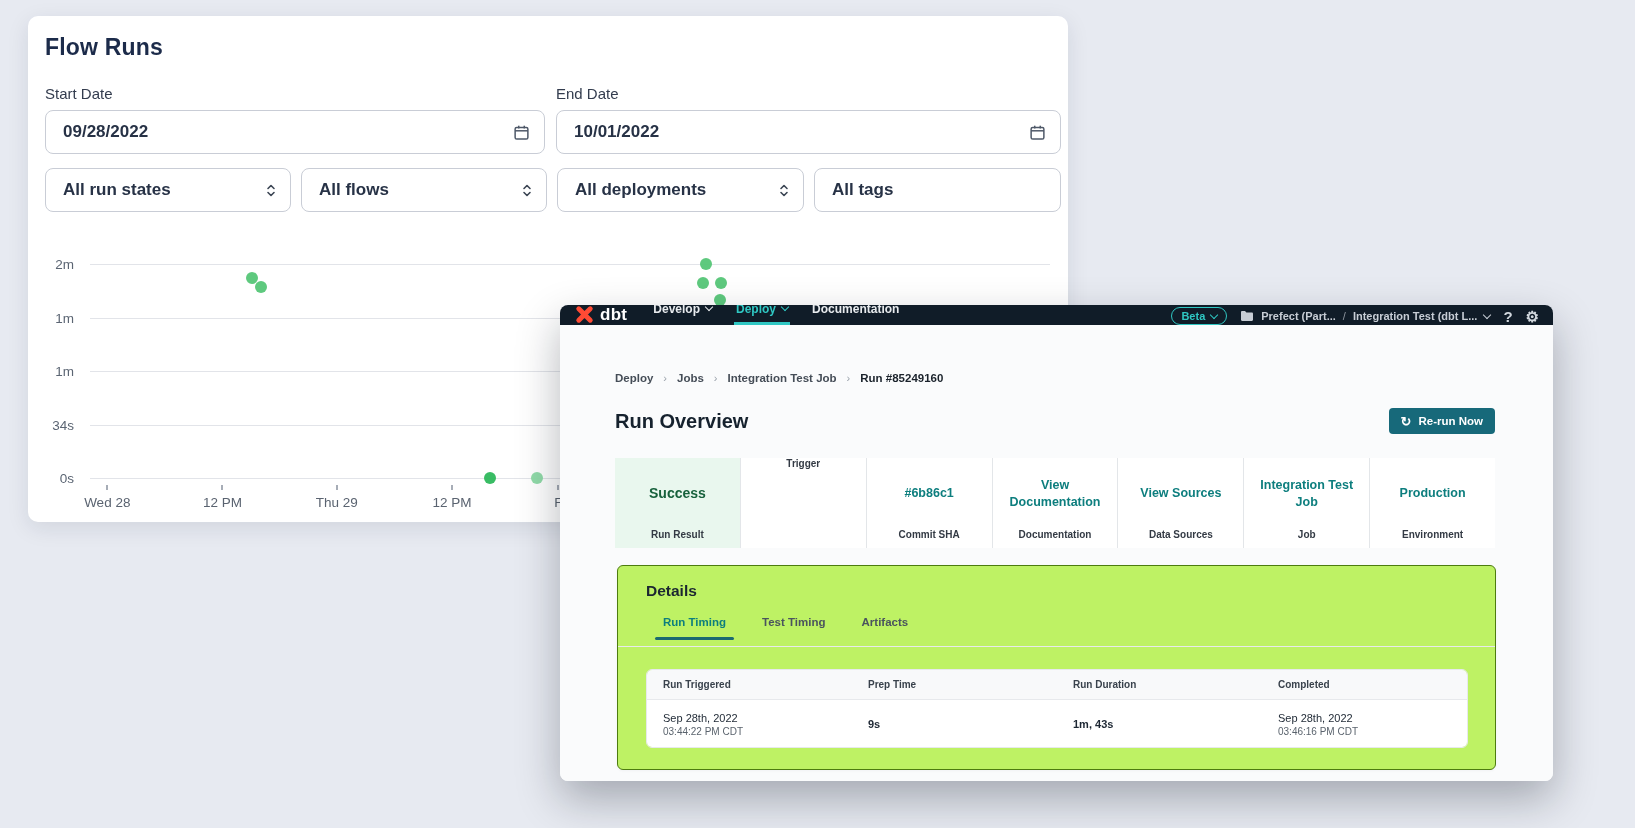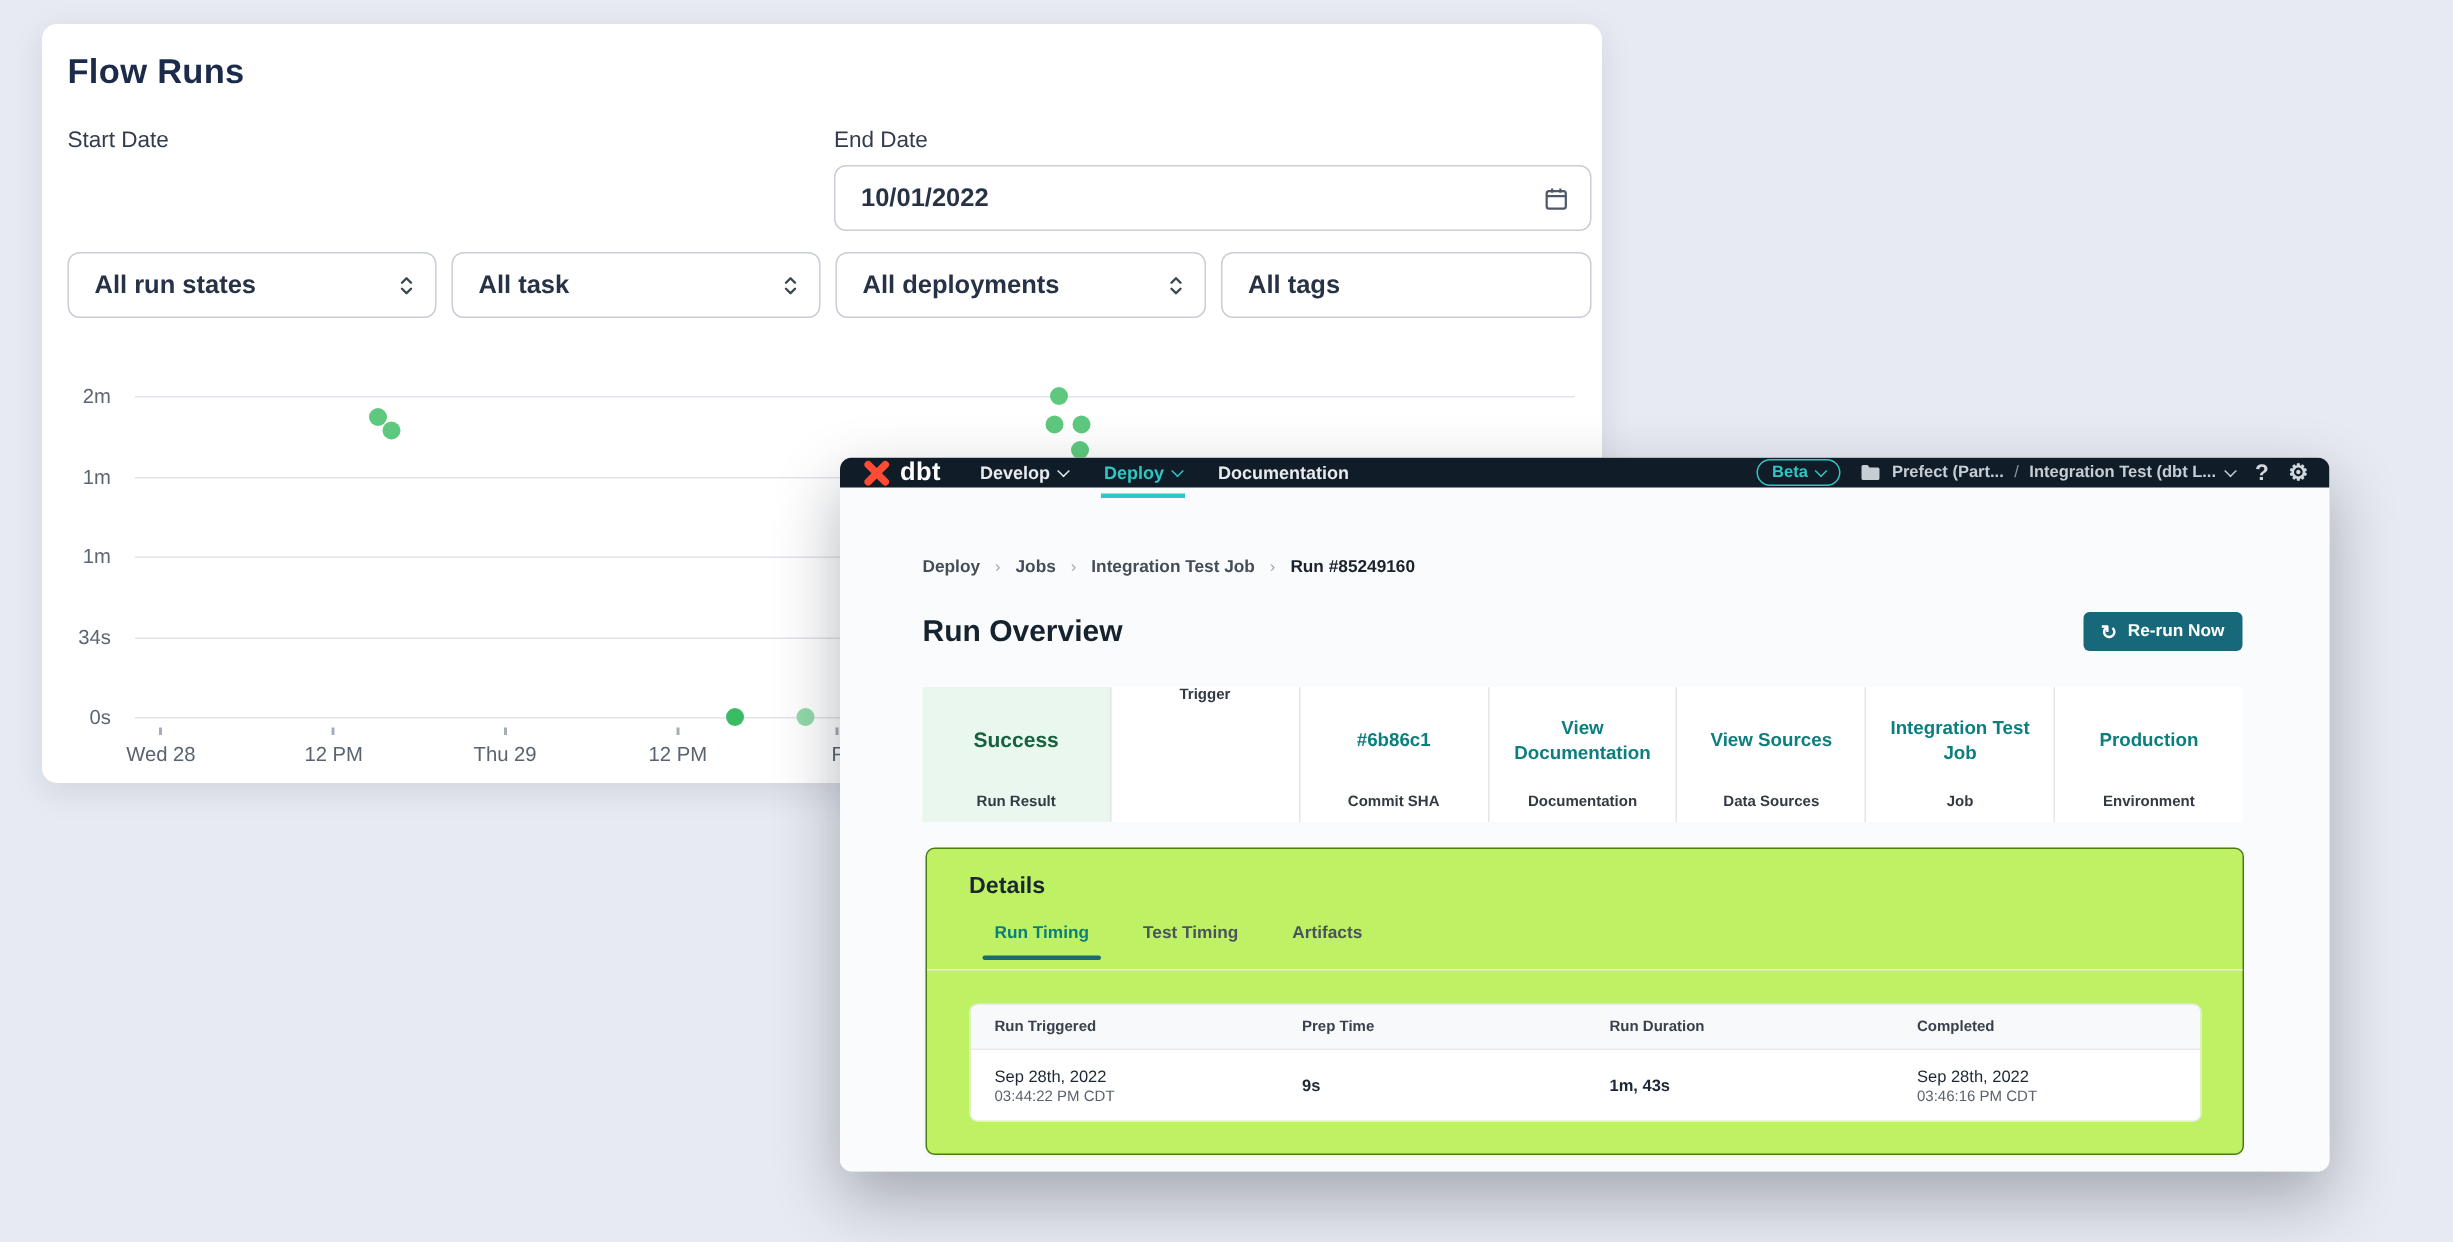--- a/index.html
+++ b/index.html
@@ -37,21 +37,21 @@
   .dot{position:absolute;width:12px;height:12px;border-radius:50%;transform:translate(-50%,-50%);opacity:.95;}
   .chart-xticks{position:absolute;left:62px;top:469px;width:960px;height:6px;}
   .xtick{position:absolute;top:0;width:2px;height:5px;background:#a7adb7;transform:translateX(-50%);}
   .chart-xlabels{position:absolute;left:62px;top:479px;width:960px;height:18px;}
   .xlab{position:absolute;transform:translateX(-50%);font-size:13.5px;color:#5a6370;white-space:nowrap;}
 
   
   .dbt-window{position:absolute;left:560px;top:305px;width:993px;height:476px;border-radius:8px;
     box-shadow:0 18px 44px rgba(10,18,30,.30);z-index:2;overflow:hidden;background:#fafbfc;}
   .dbt-nav{position:absolute;left:0;top:0;right:0;height:20px;background:var(--dbt-nav-bg);
-    display:flex;align-items:center;padding:0 14px;}
+    display:flex;align-items:flex-end;padding:0 14px;}
   .dbt-logo{display:flex;align-items:center;gap:5px;margin-right:26px;}
   .dbt-logo-text{color:#fff;font-size:17px;font-weight:800;letter-spacing:.3px;}
   .nav-link{position:relative;height:33px;display:flex;align-items:center;gap:6px;margin-right:24px;
     font-size:12px;font-weight:700;color:#e8ebee;cursor:pointer;}
   .nav-link.active{color:var(--dbt-nav-active);}
   .nav-link.active::after{content:'';position:absolute;left:-2px;right:-2px;bottom:0;height:3px;background:var(--dbt-nav-active);}
   .chev{width:6px;height:6px;border-right:1.7px solid currentColor;border-bottom:1.7px solid currentColor;
     transform:rotate(45deg);margin-top:-3px;display:inline-block;}
   .nav-right{margin-left:auto;display:flex;align-items:center;gap:13px;}
   .beta-pill{display:flex;align-items:center;gap:6px;border:1.5px solid var(--dbt-nav-active);border-radius:13px;
@@ -104,39 +104,48 @@
 <body>
 
 <div class="stage">
 
   <section class="flow-card">
     <h1 class="flow-title">Flow Runs</h1>
 
     <div class="field-label lbl-start">Start Date</div>
     <div class="field-label lbl-end">End Date</div>
 
+    <div class="text-box box-start">
+      <span class="val">09/28/2022</span>
+      <svg class="icon-svg" width="17" height="17" viewBox="0 0 16 16" fill="none" stroke="#4e5868" stroke-width="1.4">
+        <rect x="2" y="3.2" width="12" height="11" rx="1.5"></rect>
+          <line x1="2" y1="6.4" x2="14" y2="6.4"></line>
+          <line x1="5.4" y1="1.6" x2="5.4" y2="4.2"></line>
+          <line x1="10.6" y1="1.6" x2="10.6" y2="4.2"></line>
+      </svg>
+    </div>
     <div class="text-box box-end">
       <span class="val">10/01/2022</span>
       <svg class="icon-svg" width="17" height="17" viewBox="0 0 16 16" fill="none" stroke="#4e5868" stroke-width="1.4">
         <rect x="2" y="3.2" width="12" height="11" rx="1.5"></rect>
           <line x1="2" y1="6.4" x2="14" y2="6.4"></line>
           <line x1="5.4" y1="1.6" x2="5.4" y2="4.2"></line>
           <line x1="10.6" y1="1.6" x2="10.6" y2="4.2"></line>
       </svg>
     </div>
 
     <div class="select-box sel-1">
       <span class="val">All run states</span>
       <svg class="icon-svg" width="12" height="17" viewBox="0 0 12 17" fill="none" stroke="#3c4654" stroke-width="1.6" stroke-linecap="round" stroke-linejoin="round">
         <path d="M3 6.5 L6 3.5 L9 6.5"></path>
           <path d="M3 10.5 L6 13.5 L9 10.5"></path>
       </svg>
     </div>
     <div class="select-box sel-2">
-      <span class="val">All task</span>
+      <span class="val">All flows</span>
       <svg class="icon-svg" width="12" height="17" viewBox="0 0 12 17" fill="none" stroke="#3c4654" stroke-width="1.6" stroke-linecap="round" stroke-linejoin="round">
         <path d="M3 6.5 L6 3.5 L9 6.5"></path>
           <path d="M3 10.5 L6 13.5 L9 10.5"></path>
       </svg>
     </div>
     <div class="select-box sel-3">
       <span class="val">All deployments</span>
       <svg class="icon-svg" width="12" height="17" viewBox="0 0 12 17" fill="none" stroke="#3c4654" stroke-width="1.6" stroke-linecap="round" stroke-linejoin="round">
         <path d="M3 6.5 L6 3.5 L9 6.5"></path>
           <path d="M3 10.5 L6 13.5 L9 10.5"></path>

